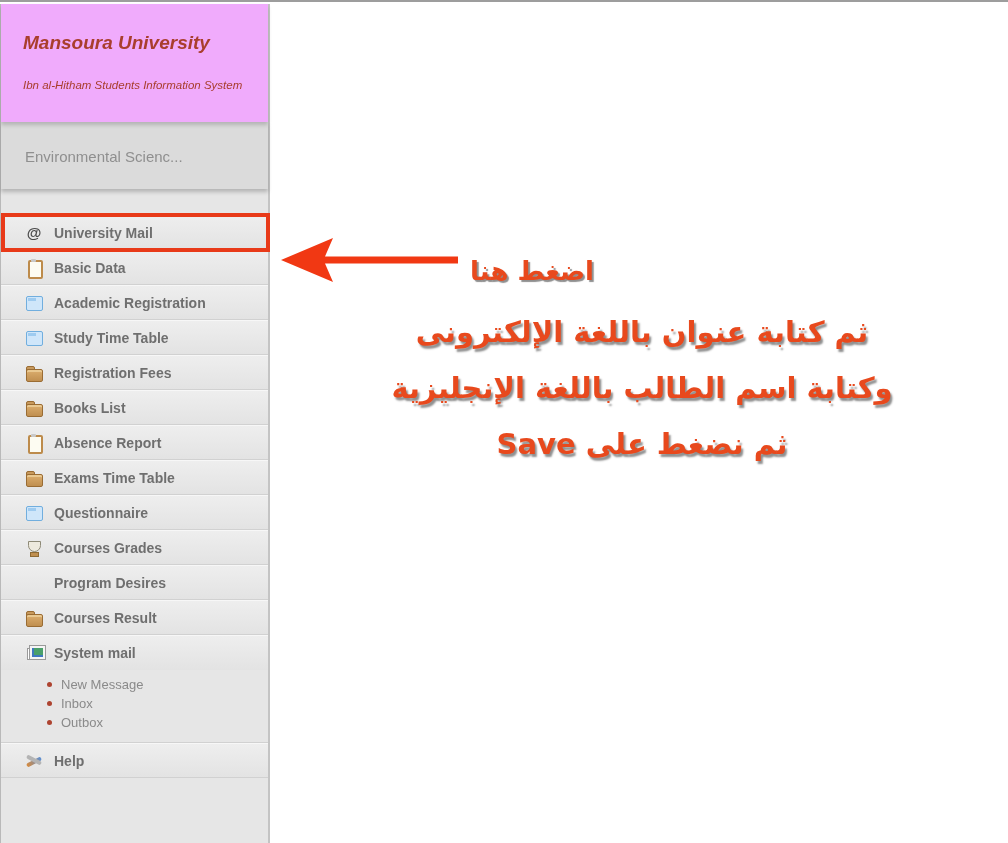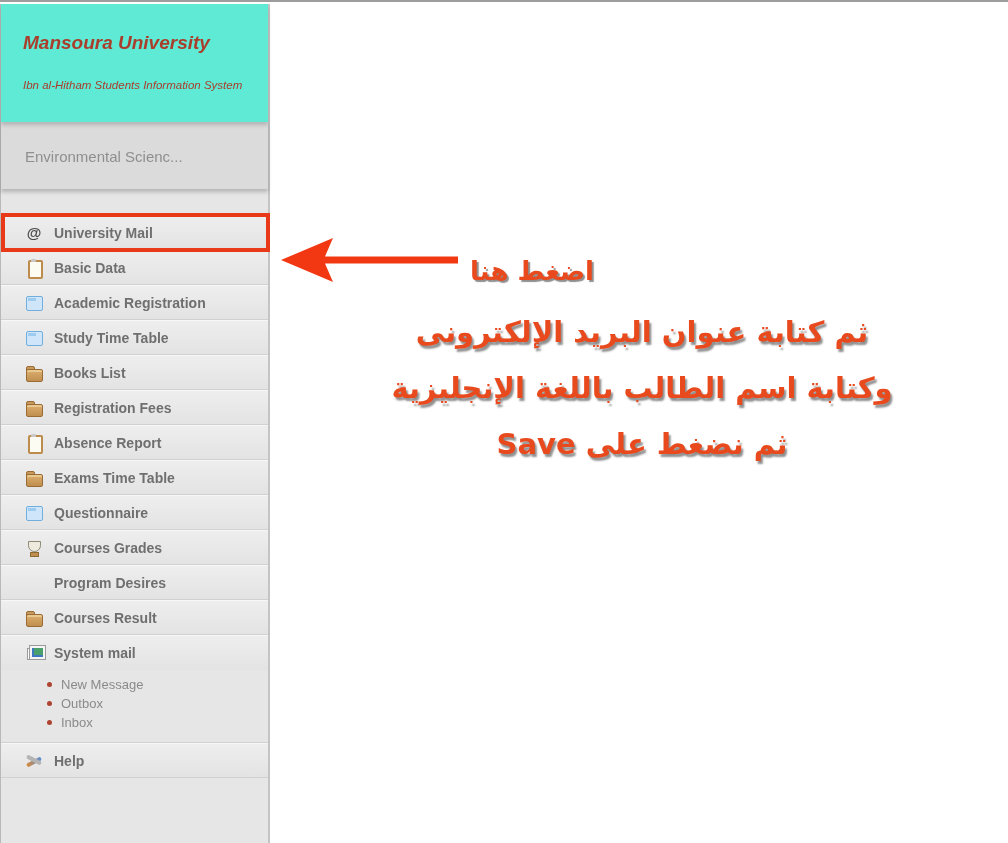--- a/index.html
+++ b/index.html
@@ -4,21 +4,21 @@
 <style>
   * { margin:0; padding:0; box-sizing:border-box; }
   html,body { width:1008px; height:843px; overflow:hidden; background:#fff;
     font-family:"Liberation Sans", sans-serif; }
   .page { position:relative; width:1008px; height:843px; border-top:2px solid #9d9d9d; }
 
   
   .sidebar { position:absolute; left:0; top:2px; bottom:0; width:270px;
     background:#e6e6e6; border-right:2px solid #c4c4c4; border-left:1px solid #b9b9b9; }
 
-  .side-header { height:118px; background:#5eead4; position:relative; z-index:3;
+  .side-header { height:118px; background:#f0abfc; position:relative; z-index:3;
     box-shadow:0 3px 4px rgba(0,0,0,.18); padding:28px 10px 0 22px; }
   .side-header h1 { font-size:19px; font-weight:bold; font-style:italic; color:#a93e2d; }
   .side-header .subtitle { margin-top:25px; font-size:11.5px; font-weight:normal;
     font-style:italic; color:#a93e2d; }
 
   .user-panel { height:67px; background:#dbdbdb; position:relative; z-index:2;
     box-shadow:0 3px 4px rgba(0,0,0,.22); padding:26px 0 0 24px; }
   .user-name { font-size:15px; color:#8f8f8f; }
   .user-buttons { margin-top:6px; display:flex; gap:7px; }
   .btn { display:inline-block; background:#a8432f; color:#fff; font-size:11px;
@@ -118,26 +118,26 @@
     <span class="menu-label">Academic Registration</span>
   </div>
 
   <div class="menu-item">
     <span class="icon form-icon"></span>
     <span class="menu-label">Study Time Table</span>
   </div>
 
   <div class="menu-item">
     <span class="icon folder-icon"></span>
+    <span class="menu-label">Registration Fees</span>
+  </div>
+
+  <div class="menu-item">
+    <span class="icon folder-icon"></span>
     <span class="menu-label">Books List</span>
-  </div>
-
-  <div class="menu-item">
-    <span class="icon folder-icon"></span>
-    <span class="menu-label">Registration Fees</span>
   </div>
 
   <div class="menu-item">
     <span class="icon clipboard-icon"></span>
     <span class="menu-label">Absence Report</span>
   </div>
 
   <div class="menu-item">
     <span class="icon folder-icon"></span>
     <span class="menu-label">Exams Time Table</span>
@@ -167,40 +167,40 @@
     <span class="icon photos-icon"></span>
     <span class="menu-label">System mail</span>
   </div>
           <div class="submenu">
             <div class="sub-item">
               <span class="bullet"></span>
               <span>New Message</span>
             </div>
             <div class="sub-item">
               <span class="bullet"></span>
-              <span>Outbox</span>
+              <span>Inbox</span>
             </div>
             <div class="sub-item">
               <span class="bullet"></span>
-              <span>Inbox</span>
+              <span>Outbox</span>
             </div>
           </div>
         </div>
   <div class="menu-item">
     <span class="icon tools-icon"></span>
     <span class="menu-label">Help</span>
   </div>
 </div>
   </div>
 
   <div class="main">
     <svg class="arrow-svg" width="180" height="48" viewBox="0 0 180 48">
       <polygon points="1,24 53,2 45,20.5 178,20.5 178,27.5 45,27.5 53,46" fill="#f13813"></polygon>
     </svg>
     <div class="click-here">اضغط هنا</div>
     <div class="instructions">
-        <div class="instruction-line">ثم كتابة عنوان البريد الإلكترونى</div>
+        <div class="instruction-line">ثم كتابة عنوان باللغة الإلكترونى</div>
         <div class="instruction-line">وكتابة اسم الطالب باللغة الإنجليزية</div>
         <div class="instruction-line">ثم نضغط على Save</div>
       </div>
   </div>
 
 </div>
 
 </body></html>

